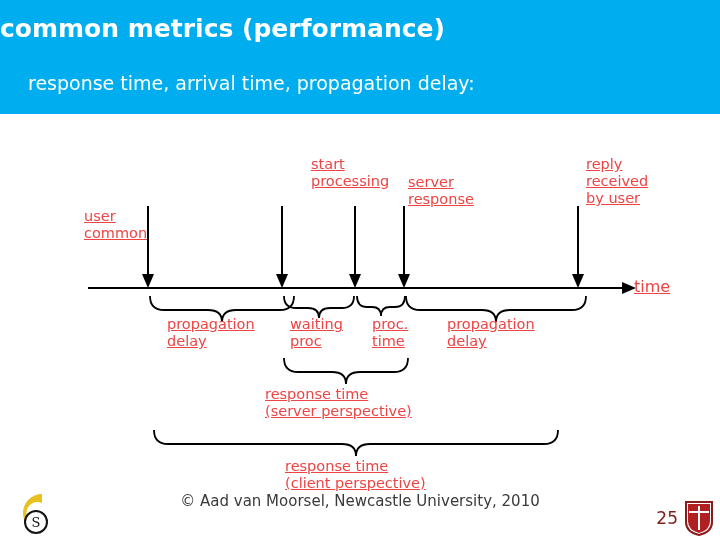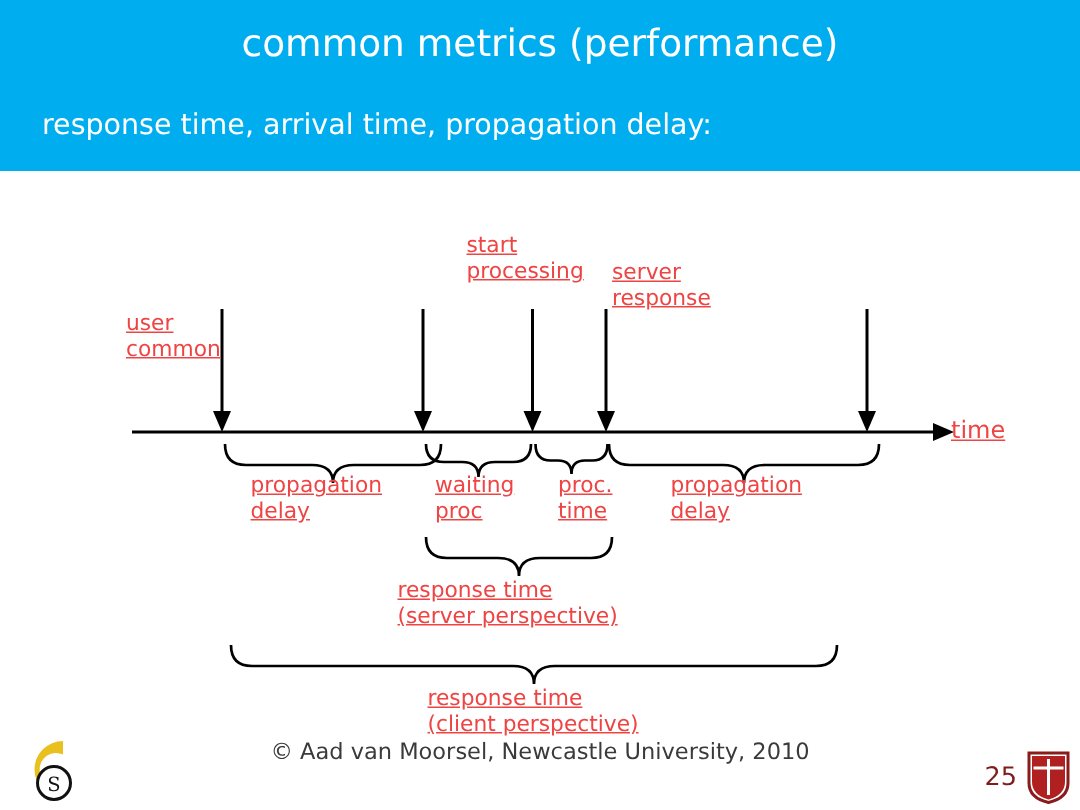--- a/index.html
+++ b/index.html
@@ -27,25 +27,26 @@
     height: 58px;
     background: #00AEEF;
   }
   .title-text {
     position: absolute;
     left: 0;
     top: 0;
     width: 720px;
     height: 58px;
     line-height: 58px;
-    text-align: center;
+    text-align: left;
     color: #ffffff;
     font-size: 25px;
     font-family: "DejaVu Sans", sans-serif;
     white-space: nowrap;
+    font-weight: bold;
   }
   .subtitle {
     position: absolute;
     left: 28px;
     top: 72px;
     font-size: 19px;
     color: #ffffff;
     background: transparent;
     white-space: nowrap;
   }
@@ -148,20 +149,23 @@
       <path d="M154,316 q0,14 14,14 h174 q14,0 14,12 q0,-12 14,-12 h174 q14,0 14,-14" stroke="#000000" stroke-width="1.8" fill="none"></path>
     </svg>
 
     
     <div class="lbl" style="left:84px; top:94px;">user
 common</div>
     <div class="lbl" style="left:311px; top:42px;">start
 processing</div>
     <div class="lbl" style="left:408px; top:60px;">server
 response</div>
+    <div class="lbl" style="left:586px; top:42px;">reply
+received
+by user</div>
 
     
     <div class="lbl" style="left:634px; top:164px; font-size:16px;">time</div>
 
     
     <div class="lbl" style="left:167px; top:202px;">propagation
 delay</div>
     <div class="lbl" style="left:290px; top:202px;">waiting
 proc</div>
     <div class="lbl" style="left:361px; top:202px;margin-left:11px;">proc.

